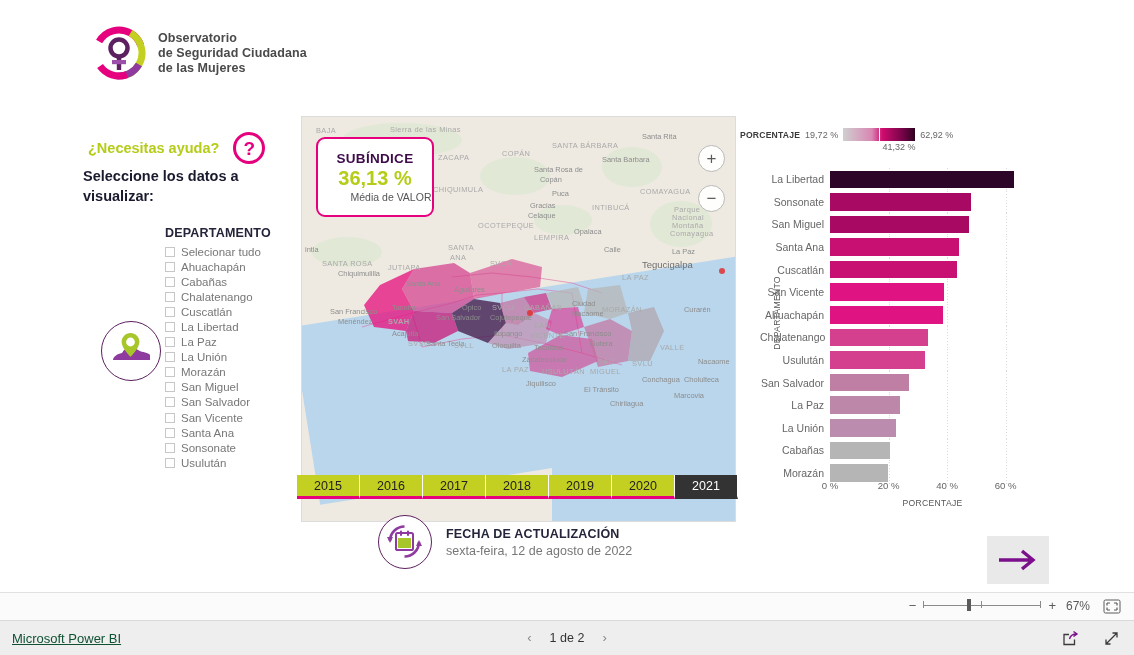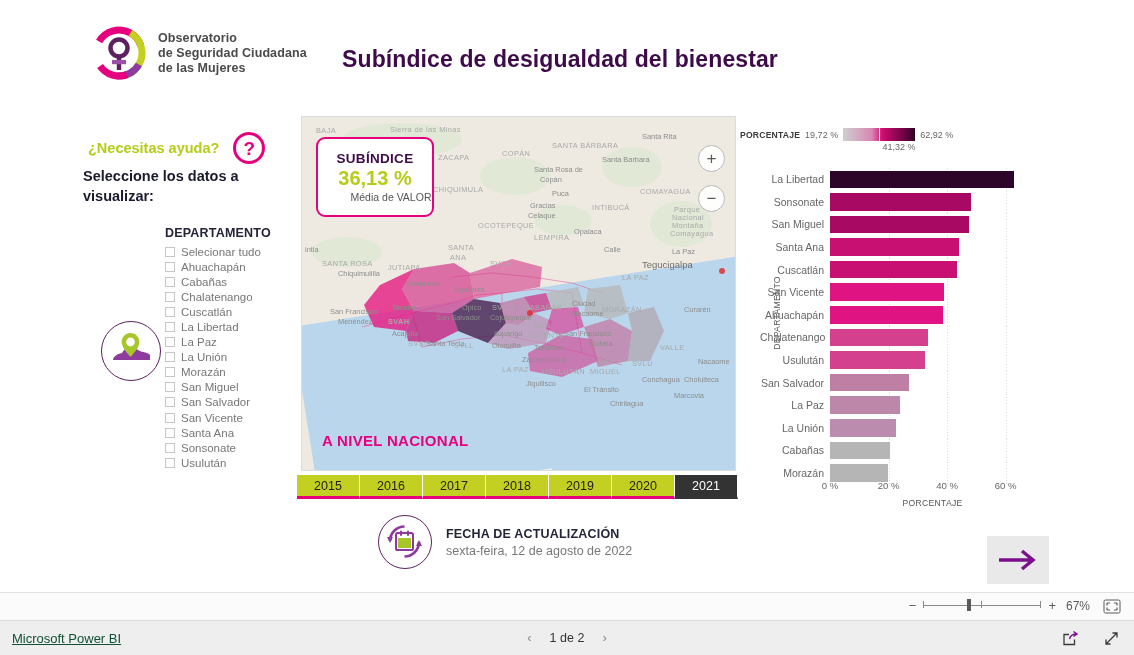--- a/index.html
+++ b/index.html
@@ -38,21 +38,21 @@
   .pin-circle { position:absolute; left:101px; top:321px; width:60px; height:60px;
                 border-radius:50%; border:1.6px solid #5d2060; background:#fff; }
 
   .dept-panel { position:absolute; left:165px; top:226px; width:125px; }
   .dept-title { font-size:12.5px; font-weight:bold; color:#24243a; letter-spacing:.2px; margin-bottom:4px; }
   .dept-item { display:flex; align-items:center; gap:6px; height:15.1px; }
   .dept-box { width:10px; height:10px; border:1px solid #c7c7c7; background:#fff; flex:none; }
   .dept-name { font-size:11.5px; color:#777777; white-space:nowrap; }
 
   
-  .map { position:absolute; left:301px; top:116px; width:435px; height:355px;
+  .map { position:absolute; left:301px; top:116px; width:435px; height:406px;
          overflow:hidden; background:#efece6; border:1px solid #dcdcdc; }
   .map-land { position:absolute; inset:0; background:#eeeae1; }
   .sea { position:absolute; left:-10px; top:210px; width:460px; height:180px; background:#b9d6ec;
          transform: rotate(-9deg); transform-origin: left top; }
   .sea2 { position:absolute; left:250px; top:300px; width:220px; height:120px; background:#b9d6ec; }
   .greenblob { position:absolute; background:#dfe7d4; border-radius:50%; opacity:.85; }
   .mlabel { position:absolute; font-size:7.4px; color:#8d8d8d; white-space:nowrap; }
   .mlabel.big { font-size:9.5px; color:#6f6f6f; }
   .mlabel.cap { font-size:7.4px; color:#a9a9a9; letter-spacing:.4px; }
 
@@ -149,21 +149,20 @@
       <rect x="24.8" y="29" width="4.4" height="15" fill="#5d2060"></rect>
       <rect x="20" y="34" width="14" height="4.2" fill="#9b4fa8"></rect>
     </svg>
     <div class="logo-text">
       <div>Observatorio</div>
       <div>de Seguridad Ciudadana</div>
       <div>de las Mujeres</div>
     </div>
   </div>
 
-  <div class="main-title">Subíndice de desigualdad del bienestar</div>
 
 
   <div class="help-row">
     <div class="help-text">¿Necesitas ayuda?</div>
     <div class="help-circle">?</div>
   </div>
 
   <div class="select-label">Seleccione los datos a visualizar:</div>
 
   <div class="pin-circle">

